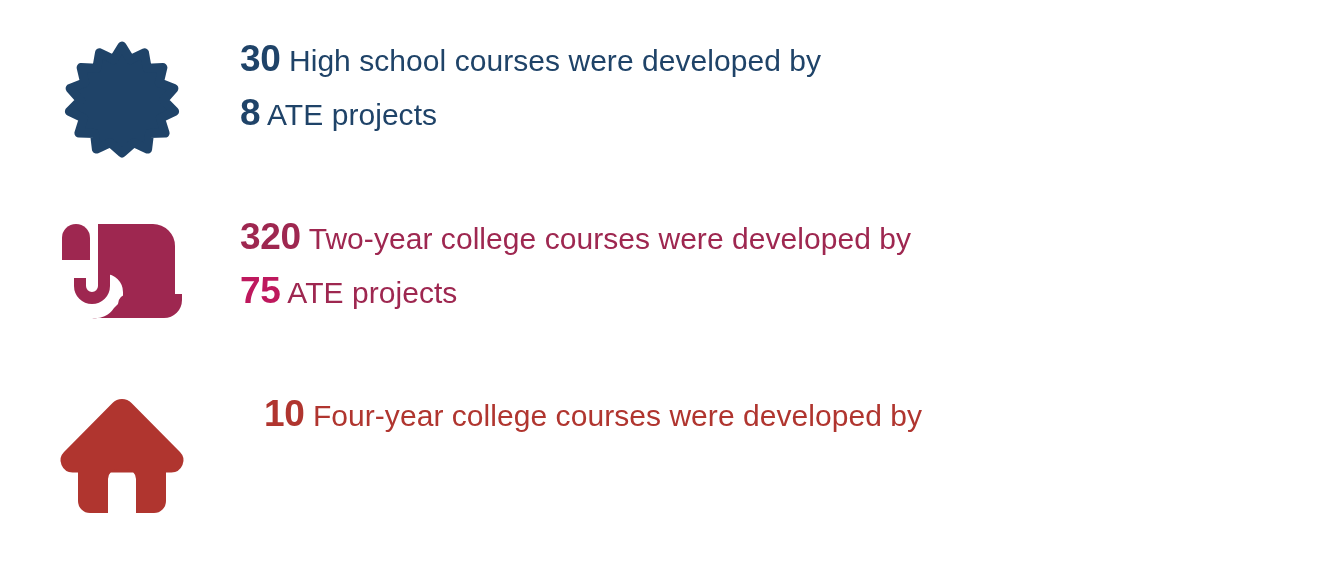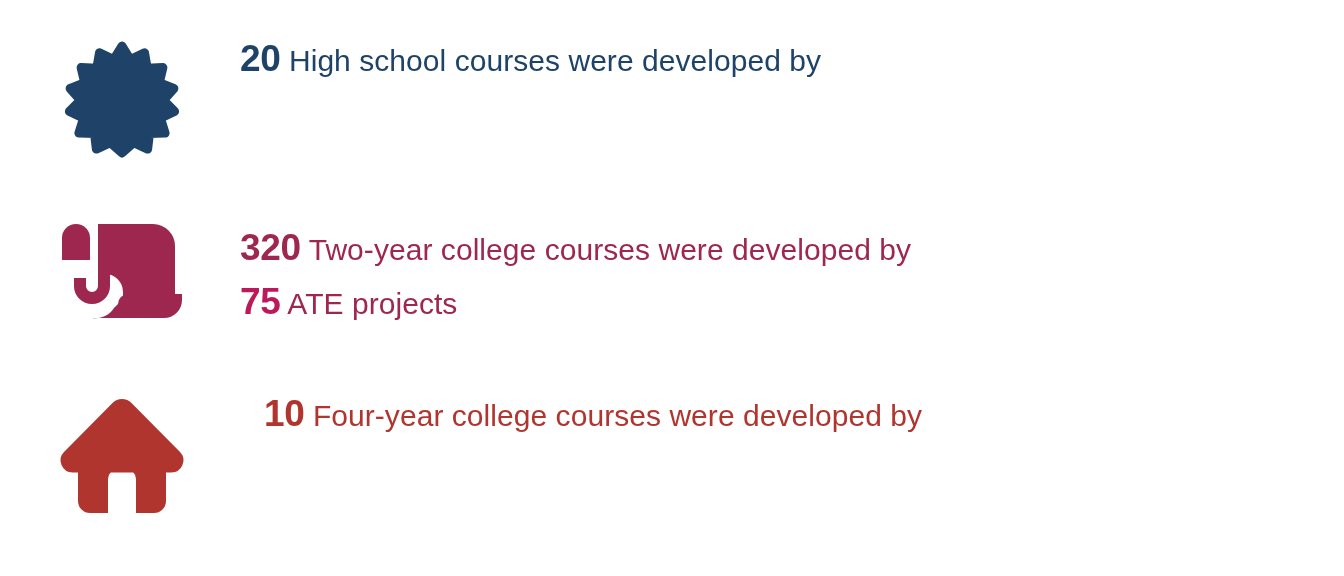--- a/index.html
+++ b/index.html
@@ -25,21 +25,21 @@
 
   .stat-row {
     position: absolute;
     left: 0;
     display: flex;
     align-items: flex-start;
     width: 1344px;
   }
 
   .stat-row.row-0 { top: 34px; }
-  .stat-row.row-1 { top: 212px; align-items: center; }
+  .stat-row.row-1 { top: 212px; }
   .stat-row.row-2 { top: 389px; gap: 24px; }
 
   .icon-cell {
     width: 240px;
     min-width: 240px;
     display: flex;
     align-items: flex-start;
     justify-content: flex-start;
     padding-left: 58px;
     box-sizing: border-box;
@@ -85,21 +85,24 @@
 
   <div class="stat-row row-0">
     <div class="icon-cell">
       <svg width="128" height="130" viewBox="0 0 128 130" aria-hidden="true">
         <path fill="#1F4368" stroke="#1F4368" stroke-width="9" stroke-linejoin="round" d="M64 12
              L72.3 25.6 L86.5 18.8 L89.2 34.3 L104.9 33.5 L101.3 48.8 L115.9 54.4 L105.5 66.2 L116.6 77.4 L102.4 84.1 L107.1 99.1 L91.5 99.5 L89.6 115.1 L75.7 108.6 L64 119 L52.3 108.6 L38.4 115.1 L36.5 99.5 L20.9 99.1 L25.6 84.1 L11.4 77.4 L22.5 66.2 L12.1 54.4 L26.7 48.8 L23.1 33.5 L38.8 34.3 L41.5 18.8 L55.7 25.6 Z"></path>
       </svg>
     </div>
     <div class="text-cell">
       <div class="stat-line line-primary">
-        <span class="stat-number" style="color: rgb(31, 67, 104);">20</span><span class="stat-text" style="color: rgb(31, 67, 104);"> High school courses were developed by</span>
+        <span class="stat-number" style="color: rgb(31, 67, 104);">30</span><span class="stat-text" style="color: rgb(31, 67, 104);"> High school courses were developed by</span>
+      </div>
+      <div class="stat-line line-secondary">
+        <span class="stat-number" style="color: rgb(31, 67, 104);">8</span><span class="stat-text" style="color: rgb(31, 67, 104);"> ATE projects</span>
       </div>
     </div>
   </div>
 
   <div class="stat-row row-1">
     <div class="icon-cell">
       <svg width="128" height="118" viewBox="0 0 128 118" aria-hidden="true">
         <g fill="#9E2750">
 
           <path d="M4 26 a14 14 0 0 1 28 0 v22 h-28 z"></path>

